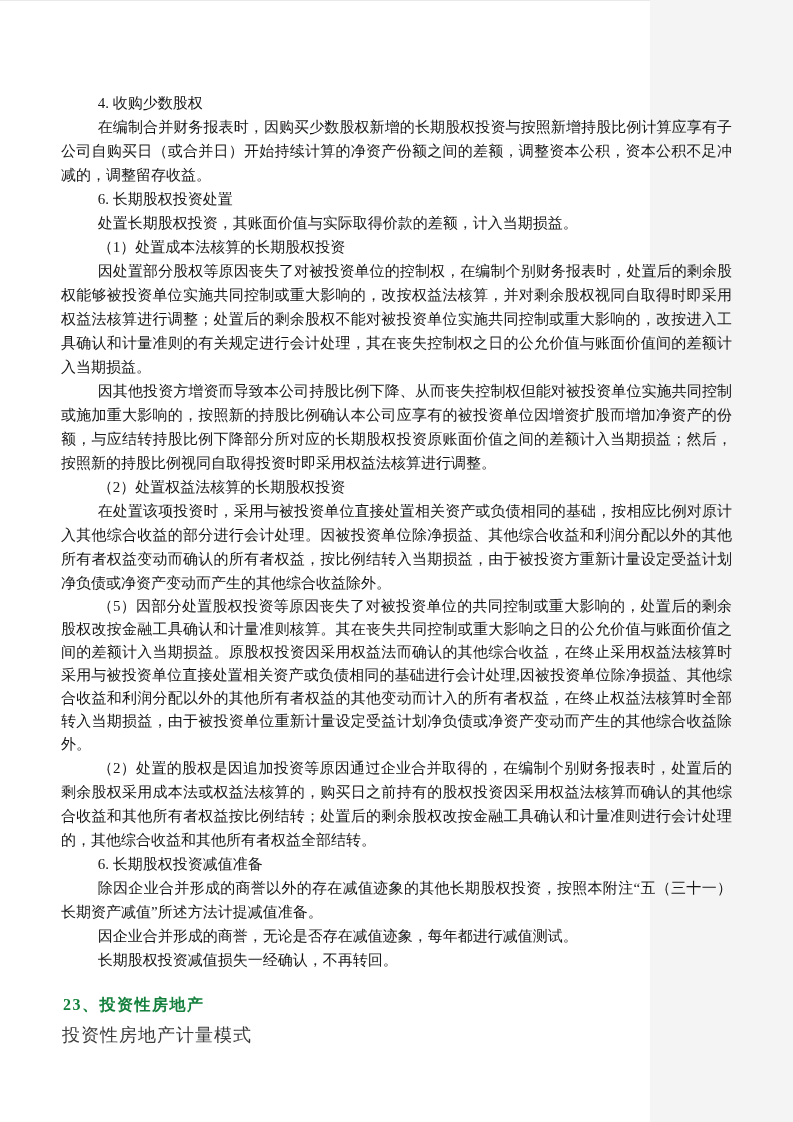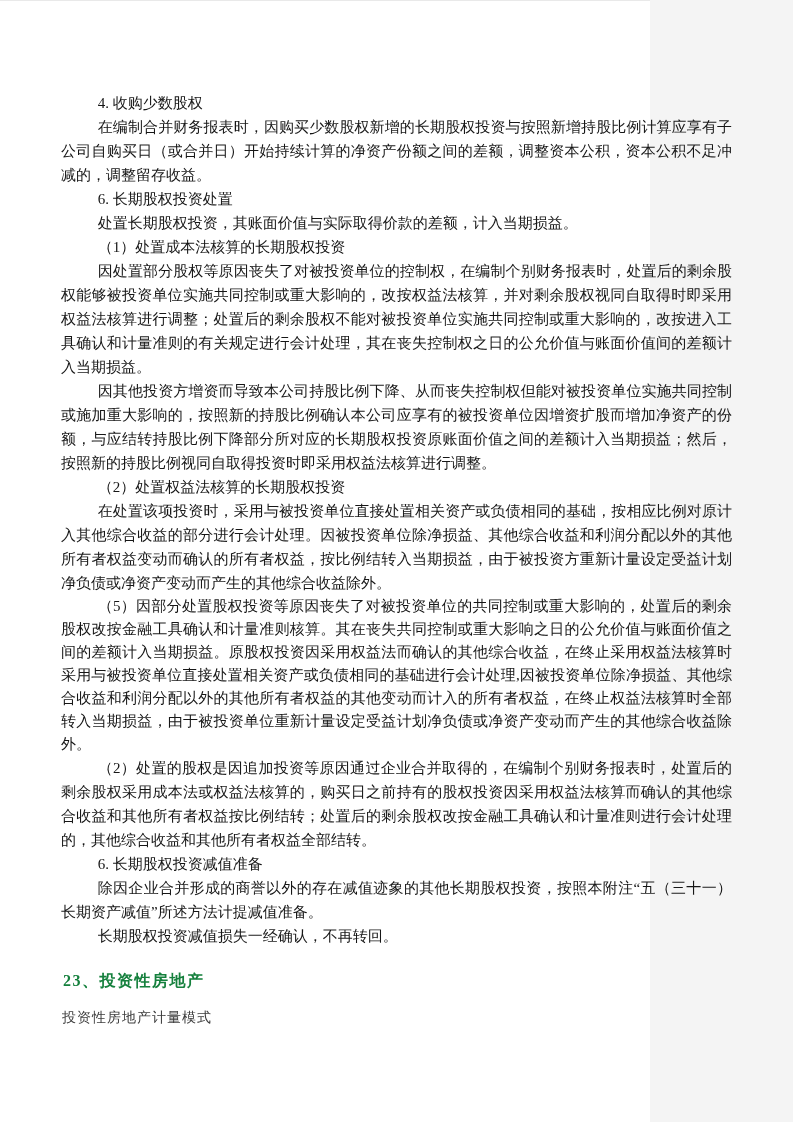--- a/index.html
+++ b/index.html
@@ -35,22 +35,22 @@
   .section-heading{
     margin:20px 0 0 2px;
     font-size:16px;
     line-height:25px;
     font-weight:bold;
     color:#15803d;
     letter-spacing:1.5px;
     text-indent:0;
   }
   .section-caption{
-    margin:16px 0 0 1px;
-    font-size:14px;
+    margin:9px 0 0 1px;
+    font-size:18px;
     line-height:18px;
     color:#3c3c3c;
     letter-spacing:1px;
   }
 </style>
 </head>
 <body>
 
 <div class="page">
   <div class="content">
@@ -60,18 +60,19 @@
     <p class="body-text">处置长期股权投资，其账面价值与实际取得价款的差额，计入当期损益。</p>
     <p class="body-text">（1）处置成本法核算的长期股权投资</p>
     <p class="body-text">因处置部分股权等原因丧失了对被投资单位的控制权，在编制个别财务报表时，处置后的剩余股权能够被投资单位实施共同控制或重大影响的，改按权益法核算，并对剩余股权视同自取得时即采用权益法核算进行调整；处置后的剩余股权不能对被投资单位实施共同控制或重大影响的，改按进入工具确认和计量准则的有关规定进行会计处理，其在丧失控制权之日的公允价值与账面价值间的差额计入当期损益。</p>
     <p class="body-text">因其他投资方增资而导致本公司持股比例下降、从而丧失控制权但能对被投资单位实施共同控制或施加重大影响的，按照新的持股比例确认本公司应享有的被投资单位因增资扩股而增加净资产的份额，与应结转持股比例下降部分所对应的长期股权投资原账面价值之间的差额计入当期损益；然后，按照新的持股比例视同自取得投资时即采用权益法核算进行调整。</p>
     <p class="body-text">（2）处置权益法核算的长期股权投资</p>
     <p class="body-text">在处置该项投资时，采用与被投资单位直接处置相关资产或负债相同的基础，按相应比例对原计入其他综合收益的部分进行会计处理。因被投资单位除净损益、其他综合收益和利润分配以外的其他所有者权益变动而确认的所有者权益，按比例结转入当期损益，由于被投资方重新计量设定受益计划净负债或净资产变动而产生的其他综合收益除外。</p>
     <p class="body-text tight">（5）因部分处置股权投资等原因丧失了对被投资单位的共同控制或重大影响的，处置后的剩余股权改按金融工具确认和计量准则核算。其在丧失共同控制或重大影响之日的公允价值与账面价值之间的差额计入当期损益。原股权投资因采用权益法而确认的其他综合收益，在终止采用权益法核算时采用与被投资单位直接处置相关资产或负债相同的基础进行会计处理,因被投资单位除净损益、其他综合收益和利润分配以外的其他所有者权益的其他变动而计入的所有者权益，在终止权益法核算时全部转入当期损益，由于被投资单位重新计量设定受益计划净负债或净资产变动而产生的其他综合收益除外。</p>
     <p class="body-text">（2）处置的股权是因追加投资等原因通过企业合并取得的，在编制个别财务报表时，处置后的剩余股权采用成本法或权益法核算的，购买日之前持有的股权投资因采用权益法核算而确认的其他综合收益和其他所有者权益按比例结转；处置后的剩余股权改按金融工具确认和计量准则进行会计处理的，其他综合收益和其他所有者权益全部结转。</p>
     <p class="body-text">6. 长期股权投资减值准备</p>
     <p class="body-text">除因企业合并形成的商誉以外的存在减值迹象的其他长期股权投资，按照本附注“五（三十一）长期资产减值”所述方法计提减值准备。</p>
+    <p class="body-text">因企业合并形成的商誉，无论是否存在减值迹象，每年都进行减值测试。</p>
     <p class="body-text">长期股权投资减值损失一经确认，不再转回。</p>
 
     <h2 class="section-heading">23、投资性房地产</h2>
     <div class="section-caption">投资性房地产计量模式</div>
   </div>
 </div>
 
 </body></html>

